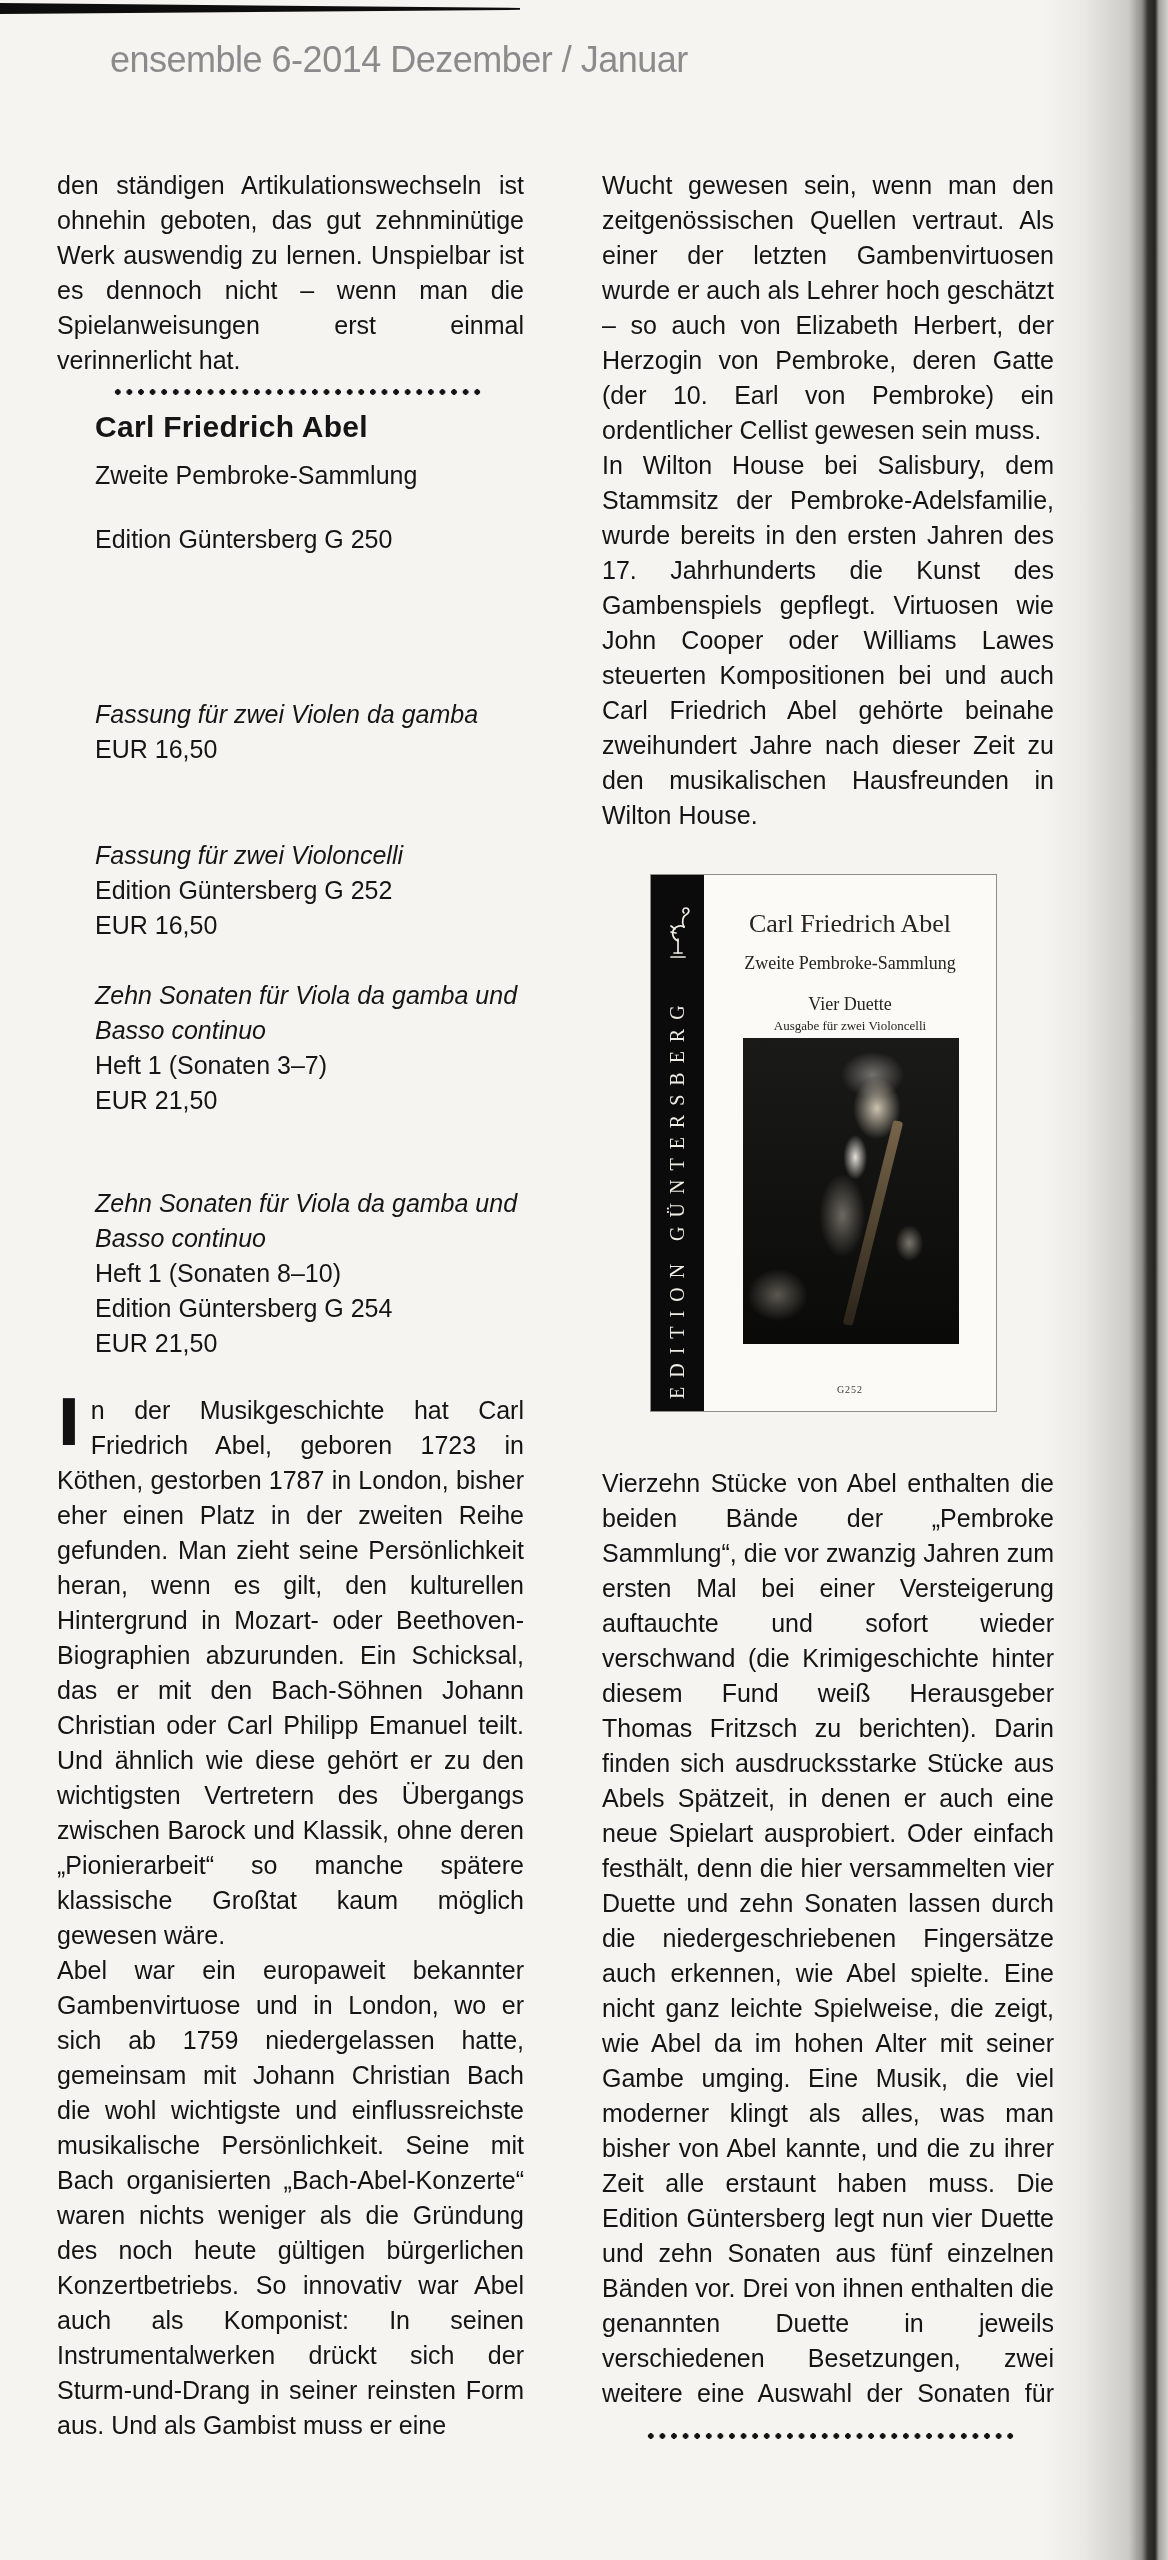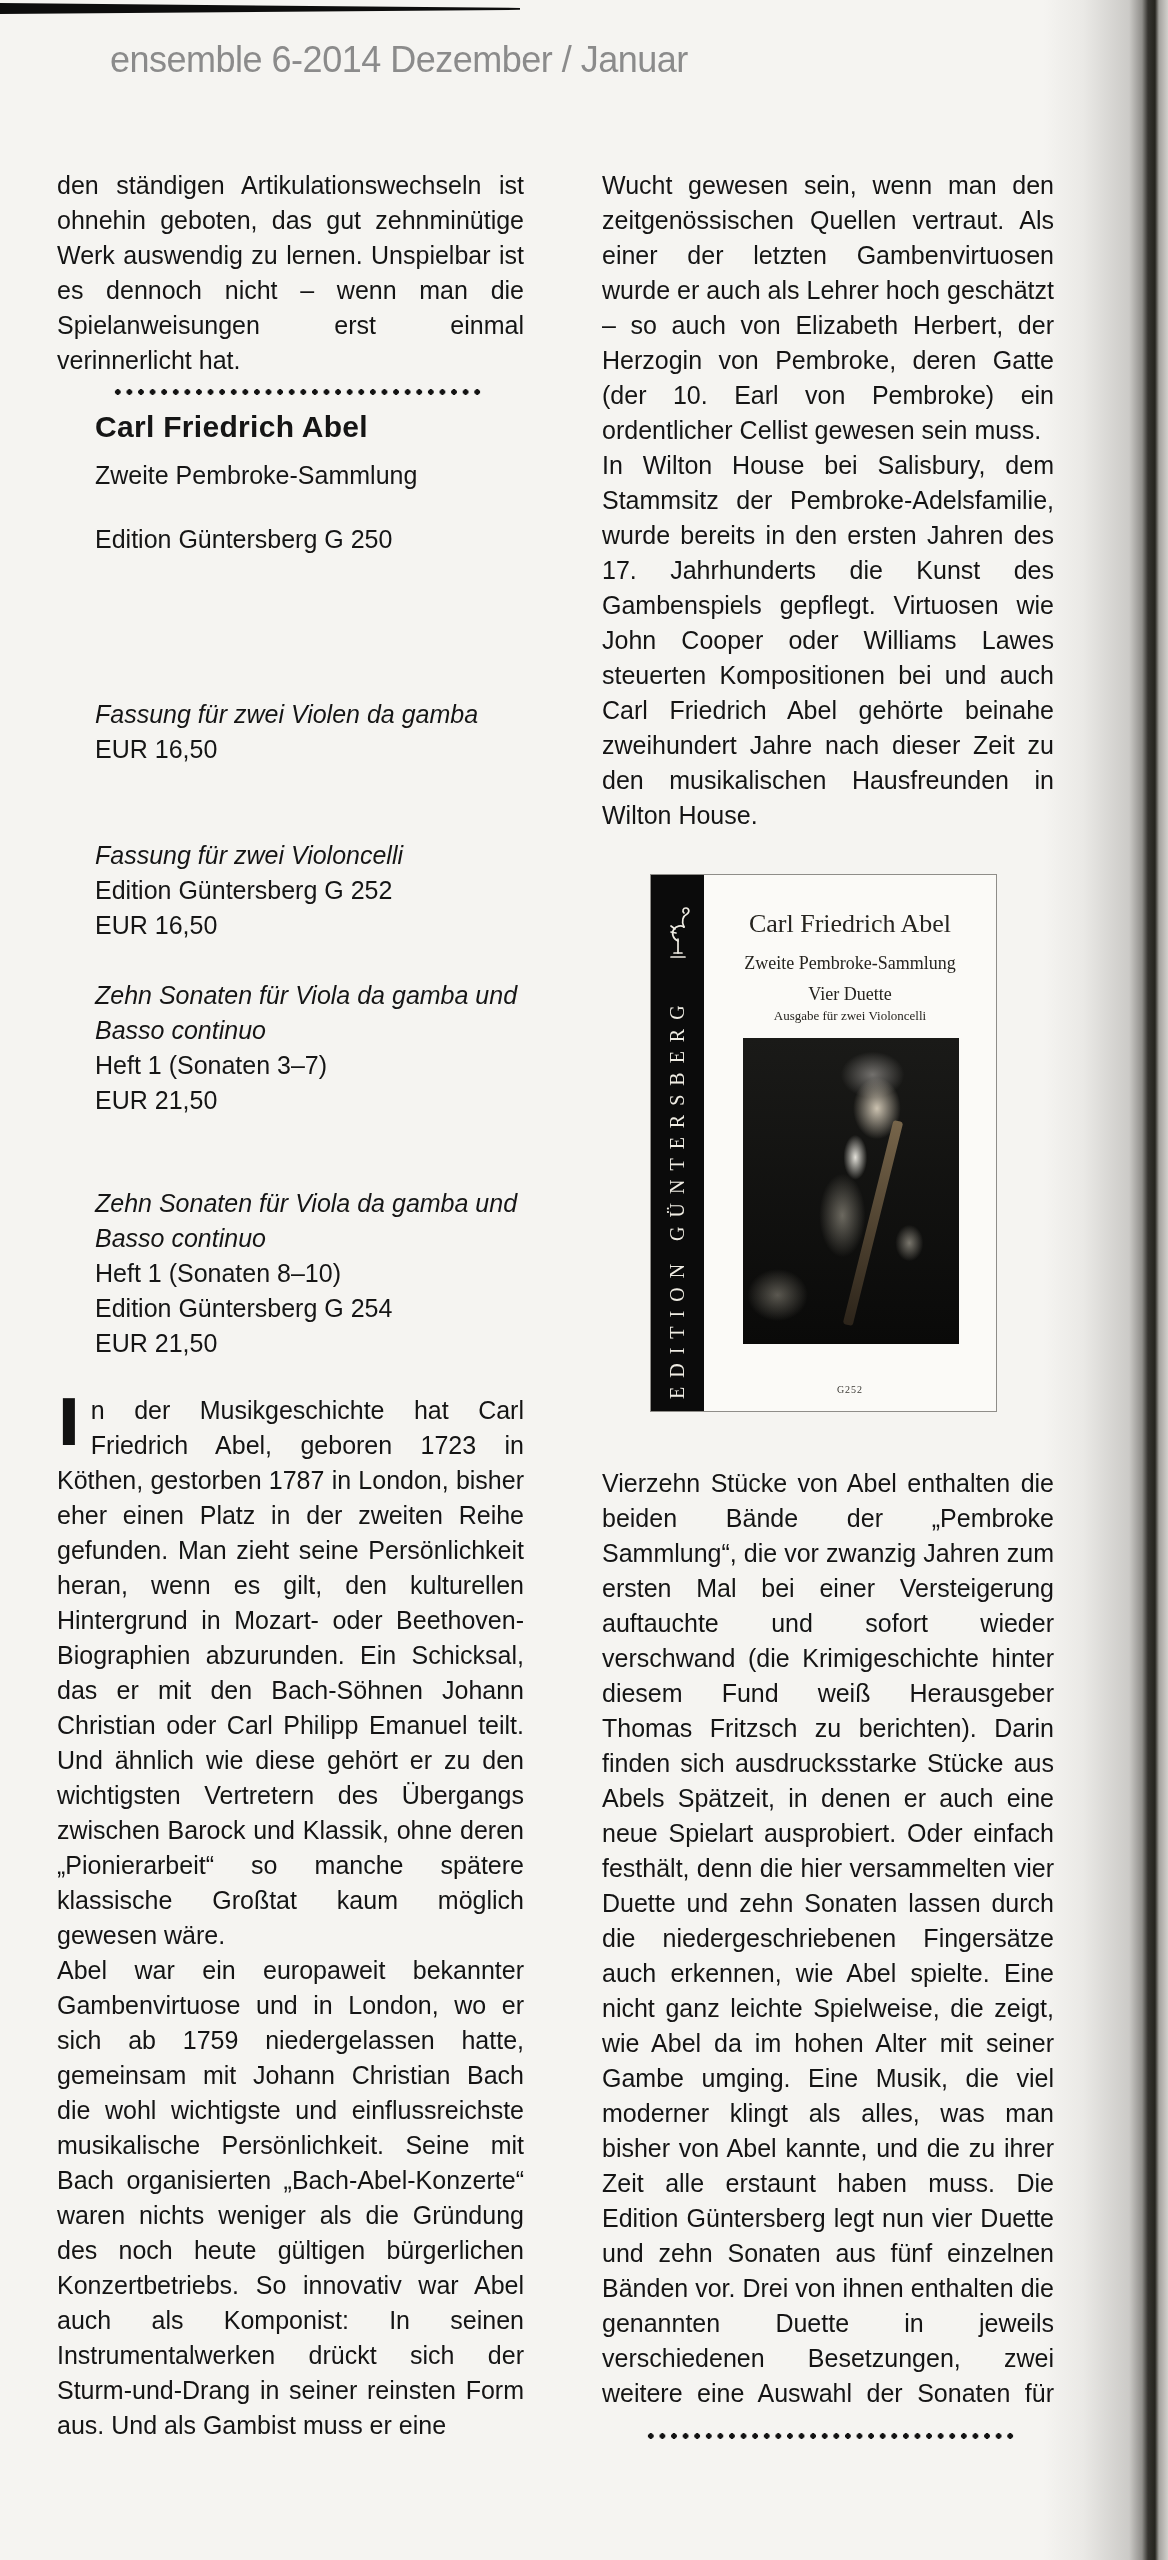--- a/index.html
+++ b/index.html
@@ -58,21 +58,21 @@
   .cover-band{position:absolute;left:0;top:0;bottom:0;width:53px;background:#0b0b0b;
               display:flex;flex-direction:column;align-items:center;}
   .cover-logo{margin-top:24px;height:66px;flex:0 0 auto;}
   .vert-text{flex:1 1 auto;writing-mode:vertical-rl;transform:rotate(180deg);
              color:#efece3;font-family:"Liberation Serif",serif;font-size:20px;
              letter-spacing:9px;margin:6px 0 12px 0;}
   .cover-content{position:absolute;left:53px;top:0;right:0;bottom:0;text-align:center;
                  font-family:"Liberation Serif",serif;color:#26241f;}
   .cv-author{margin-top:34px;font-size:26px;}
   .cv-coll{margin-top:14px;font-size:18px;}
-  .cv-title{margin-top:10px;font-size:18px;}
+  .cv-title{margin-top:20px;font-size:18px;}
   .cv-sub{margin-top:3px;font-size:13px;font-weight:400;}
   .portrait{position:absolute;left:39px;top:163px;width:216px;height:306px;
     background-color:#0f0f0e;
     background-image:
       radial-gradient(ellipse 34px 44px at 62% 23%, rgba(213,203,184,0.95), rgba(213,203,184,0) 70%),
       radial-gradient(ellipse 44px 32px at 60% 12%, rgba(145,142,138,0.75), rgba(145,142,138,0) 72%),
       radial-gradient(ellipse 17px 32px at 52% 39%, rgba(238,236,228,0.95), rgba(238,236,228,0) 70%),
       radial-gradient(ellipse 32px 58px at 46% 58%, rgba(198,192,175,0.50), rgba(198,192,175,0) 72%),
       radial-gradient(ellipse 42px 36px at 16% 84%, rgba(186,180,164,0.45), rgba(186,180,164,0) 72%),
       radial-gradient(ellipse 20px 26px at 77% 67%, rgba(208,202,186,0.55), rgba(208,202,186,0) 70%),

